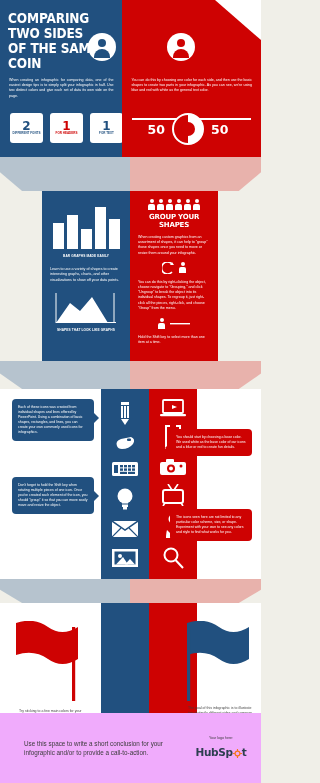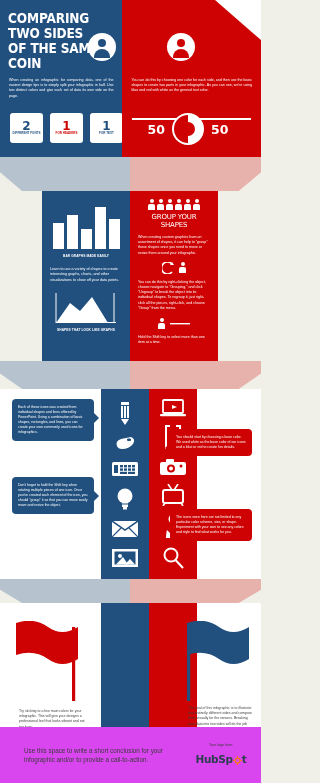--- a/index.html
+++ b/index.html
@@ -88,21 +88,21 @@
   .bars i { display: block; background: #fff; width: 11px; }
   .cap { color: #fff; font-size: 3.2px; font-weight: bold; text-align: center; margin-top: 5px; text-transform: uppercase; letter-spacing: 0.1px; }
   .s2-text { color: #fff; font-size: 3.7px; line-height: 5.4px; margin-top: 9px; text-align: left; }
   .area-chart { margin-top: 10px; height: 30px; position: relative; }
   .area-chart svg { display: block; margin: 0 auto; }
 
   .people-row { display: flex; gap: 2px; justify-content: center; margin-bottom: 3px; }
   .person { width: 7px; height: 11px; position: relative; }
   .person .h { position: absolute; width: 4px; height: 4px; border-radius: 50%; background: #fff; left: 1.5px; top: 0; }
   .person .b { position: absolute; width: 7px; height: 6px; background: #fff; top: 5px; border-radius: 2px 2px 0 0; }
-  .s2-head { color: #fff; font-weight: normal; font-size: 7px; text-align: center; font-family: "DejaVu Sans", sans-serif; text-transform: uppercase; letter-spacing: -0.2px; }
+  .s2-head { color: #fff; font-weight: bold; font-size: 7px; text-align: center; font-family: "DejaVu Sans", sans-serif; text-transform: uppercase; letter-spacing: -0.2px; }
   .s2-p { color: #fff; font-size: 3.6px; line-height: 5.2px; margin-top: 6px; }
   .mini-ico { display: flex; align-items: center; justify-content: center; gap: 5px; margin: 6px 0 2px; height: 12px; }
 
   
   .sec3 { position: relative; width: 261px; height: 190px; background: #ffffff; }
   .icocol { position: absolute; top: 0; width: 48px; height: 190px; display: flex; flex-direction: column; align-items: center; justify-content: space-around; padding: 6px 0; }
   .icocol.blue { left: 101px; background: #21507f; }
   .icocol.red  { left: 149px; background: #ce0202; }
   .icocol svg { display: block; }
 
@@ -126,21 +126,21 @@
   .centerband .cb-b { width: 48px; background: #21507f; }
   .centerband .cb-r { width: 48px; background: #ce0202; }
   .flag { position: absolute; top: 18px; }
   .flag.left  { left: 14px; }
   .flag.right { left: 185px; }
   .flag-text { position: absolute; font-size: 3.5px; line-height: 5.2px; color: #3f3f3f; width: 66px; }
   .flag-text.ft-left  { left: 19px; top: 106px; }
   .flag-text.ft-right { left: 188px; top: 103px; }
 
   
-  .footer { position: absolute; bottom: 0; left: 0; width: 261px; height: 56px; background: #d946ef; display: flex; align-items: center; }
+  .footer { position: absolute; bottom: 0; left: 0; width: 261px; height: 70px; background: #f0abfc; display: flex; align-items: center; }
   .footer-txt { flex: 1; padding-left: 24px; font-size: 6.3px; line-height: 9px; color: #3b3b3b; }
   .footer-logo { width: 80px; text-align: center; }
   .footer-logo .yl { font-size: 3.6px; color: #3b3b3b; margin-bottom: 2px; }
   .hubspot { font-family: "DejaVu Sans", sans-serif; font-size: 10.5px; font-weight: bold; color: #2d3e50; letter-spacing: -0.3px; display: inline-flex; align-items: center; }
   .sprocket { display: inline-block; width: 9px; height: 9px; position: relative; margin: 0 0px; }
 </style>
 </head>
 <body>
 
 <div class="page">

